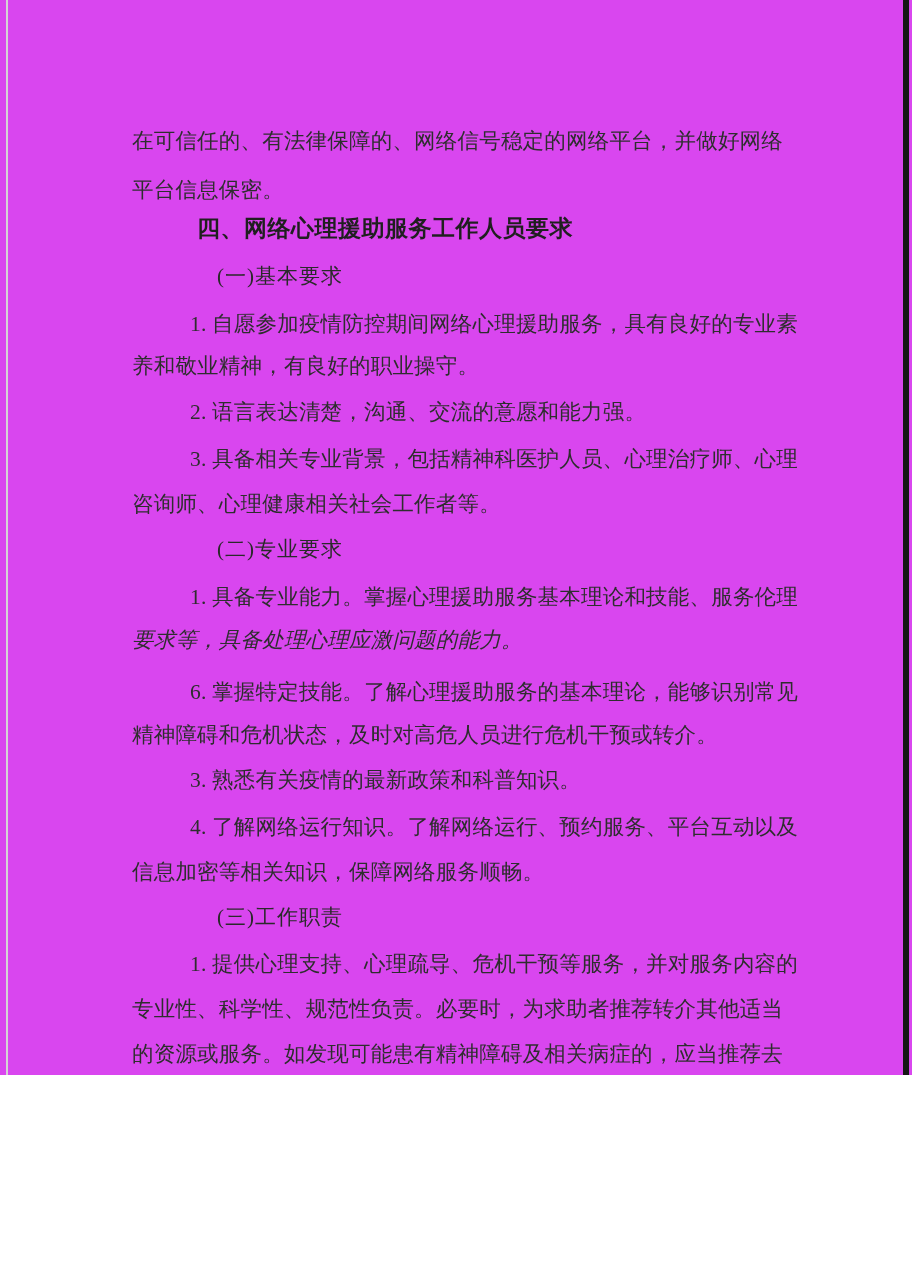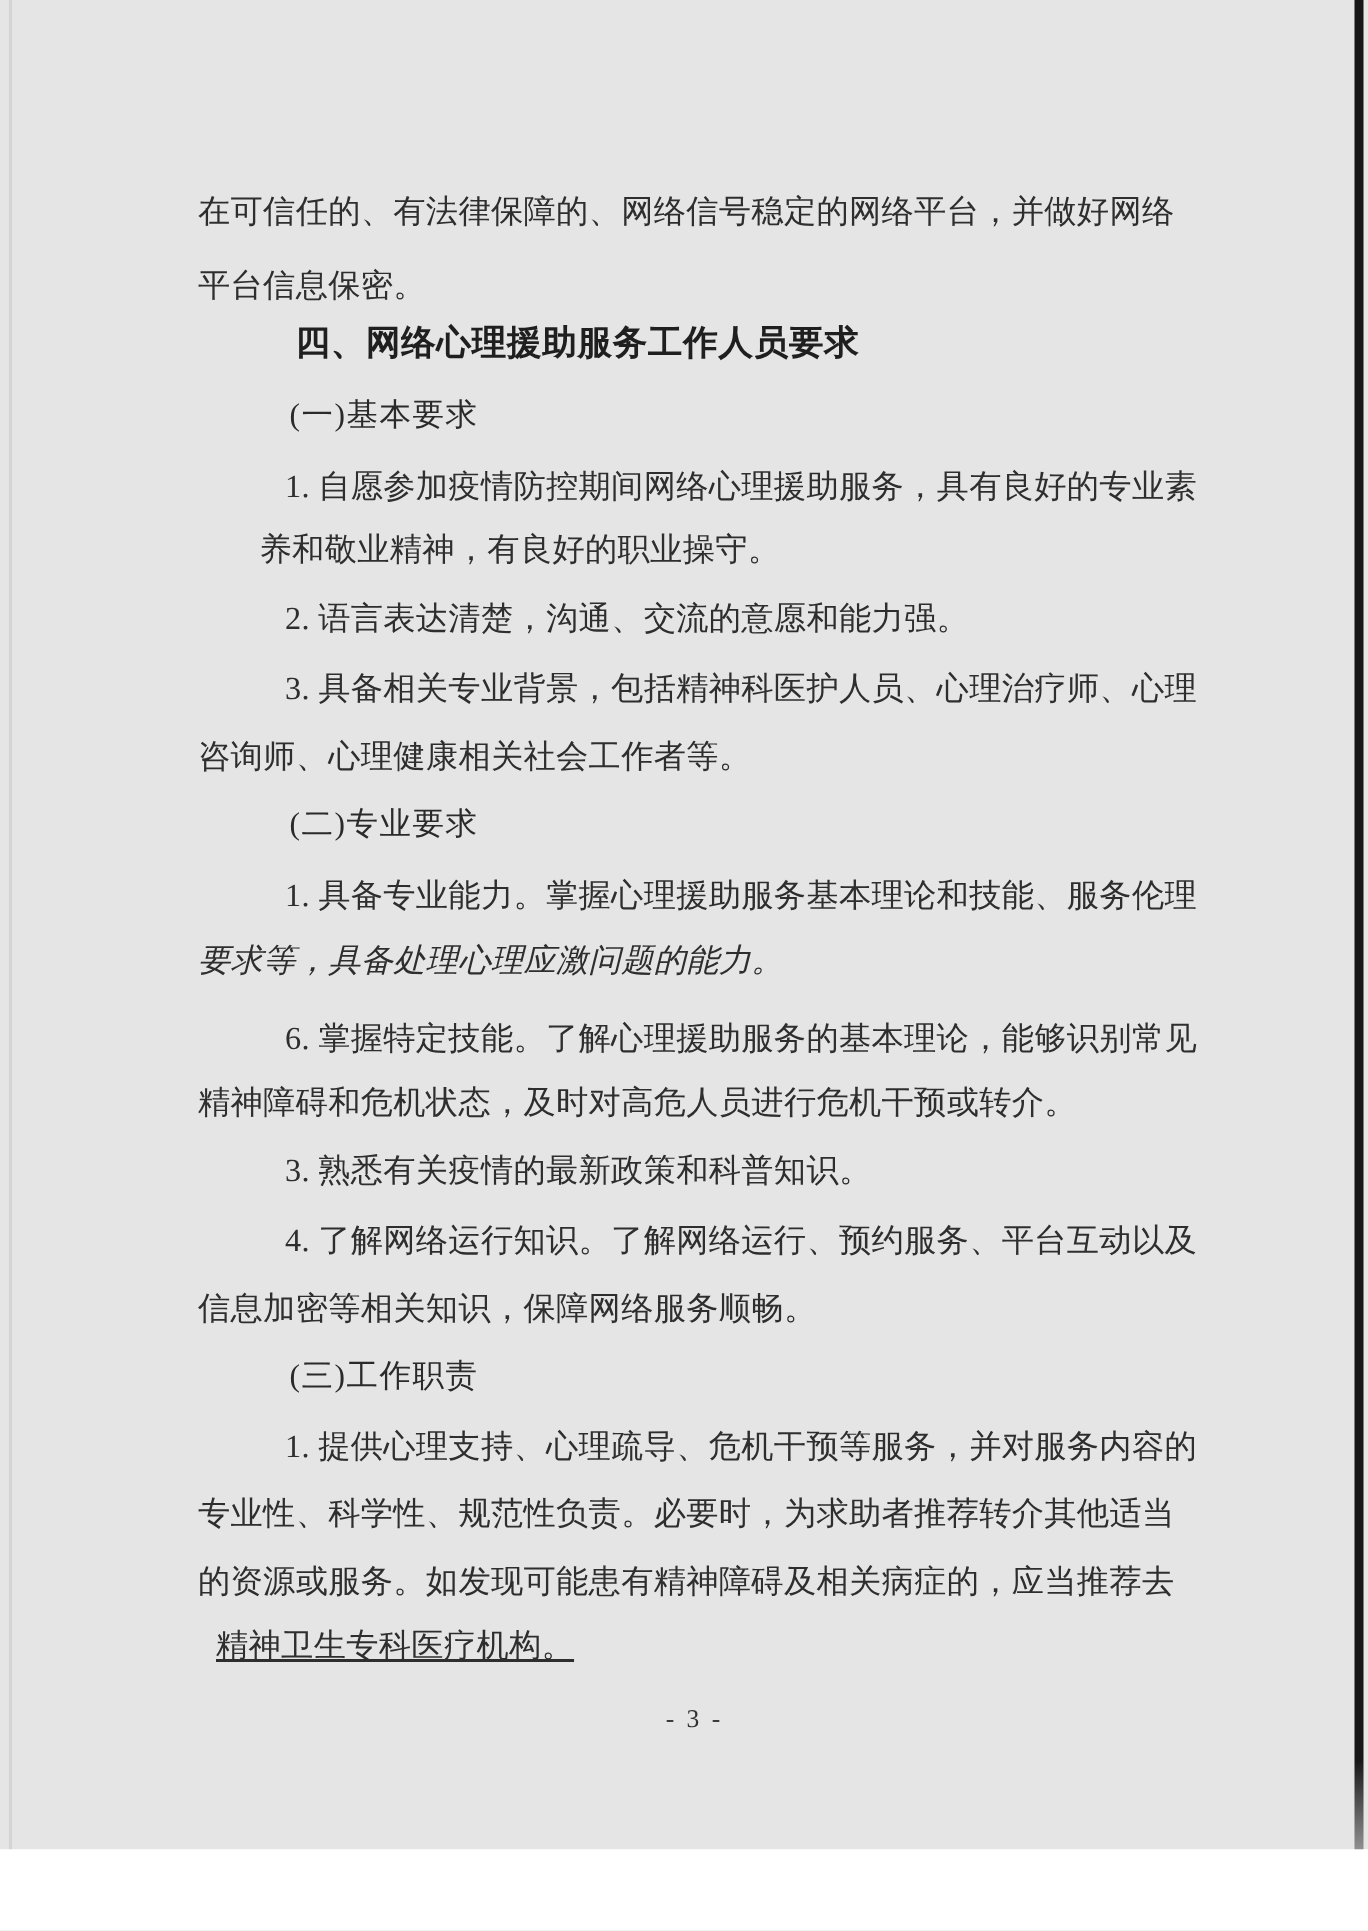--- a/index.html
+++ b/index.html
@@ -3,22 +3,22 @@
 <meta charset="utf-8">
 <style>
   html, body {
     margin: 0;
     padding: 0;
     background: #ffffff;
   }
   .page {
     position: relative;
     width: 912px;
-    height: 1233px;
-    background: #e5e5e5;
+    height: 1075px;
+    background: #d946ef;
     overflow: hidden;
     font-family: "Liberation Serif", "DejaVu Serif", serif;
   }
   .line {
     position: absolute;
     white-space: nowrap;
     font-size: 21.5px;
     line-height: 26px;
     color: #2e2e2e;
     letter-spacing: 0.2px;
@@ -27,20 +27,21 @@
     font-family: "Liberation Sans", "DejaVu Sans", sans-serif;
     font-weight: bold;
     font-size: 23px;
     color: #1f1f1f;
     letter-spacing: 0.5px;
   }
   .line.subheading {
     font-size: 21px;
     color: #2a2a2a;
     letter-spacing: 1px;
+    margin-left: 24px;
   }
   .page-number {
     position: absolute;
     top: 1136px;
     left: 0;
     width: 100%;
     padding-left: 14px;
     box-sizing: border-box;
     text-align: center;
     font-size: 17px;
@@ -84,21 +85,21 @@
 </head>
 <body>
 
 <div class="page">
   <div id="text-block">
       <div class="line flush" style="top: 128px; left: 132px;">在可信任的、有法律保障的、网络信号稳定的网络平台，并做好网络</div>
       <div class="line flush" style="top: 177px; left: 132px;">平台信息保密。</div>
       <div class="line heading" style="top: 215px; left: 197px;">四、网络心理援助服务工作人员要求</div>
       <div class="line subheading" style="top: 263px; left: 193px;">(一)基本要求</div>
       <div class="line indent" style="top: 311px; left: 190px;">1. 自愿参加疫情防控期间网络心理援助服务，具有良好的专业素</div>
-      <div class="line flush" style="top: 353px; left: 132px; margin-left: 41px;">养和敬业精神，有良好的职业操守。</div>
+      <div class="line flush" style="top: 353px; left: 132px;">养和敬业精神，有良好的职业操守。</div>
       <div class="line indent" style="top: 399px; left: 190px;">2. 语言表达清楚，沟通、交流的意愿和能力强。</div>
       <div class="line indent" style="top: 446px; left: 190px;">3. 具备相关专业背景，包括精神科医护人员、心理治疗师、心理</div>
       <div class="line flush" style="top: 491px; left: 132px;">咨询师、心理健康相关社会工作者等。</div>
       <div class="line subheading" style="top: 536px; left: 193px;">(二)专业要求</div>
       <div class="line indent" style="top: 584px; left: 190px;">1. 具备专业能力。掌握心理援助服务基本理论和技能、服务伦理</div>
       <div class="line flush" style="top: 627px; left: 132px; font-style: italic;">要求等，具备处理心理应激问题的能力。</div>
       <div class="line indent" style="top: 679px; left: 190px;">6. 掌握特定技能。了解心理援助服务的基本理论，能够识别常见</div>
       <div class="line flush" style="top: 722px; left: 132px;">精神障碍和危机状态，及时对高危人员进行危机干预或转介。</div>
       <div class="line indent" style="top: 767px; left: 190px;">3. 熟悉有关疫情的最新政策和科普知识。</div>
       <div class="line indent" style="top: 814px; left: 190px;">4. 了解网络运行知识。了解网络运行、预约服务、平台互动以及</div>

